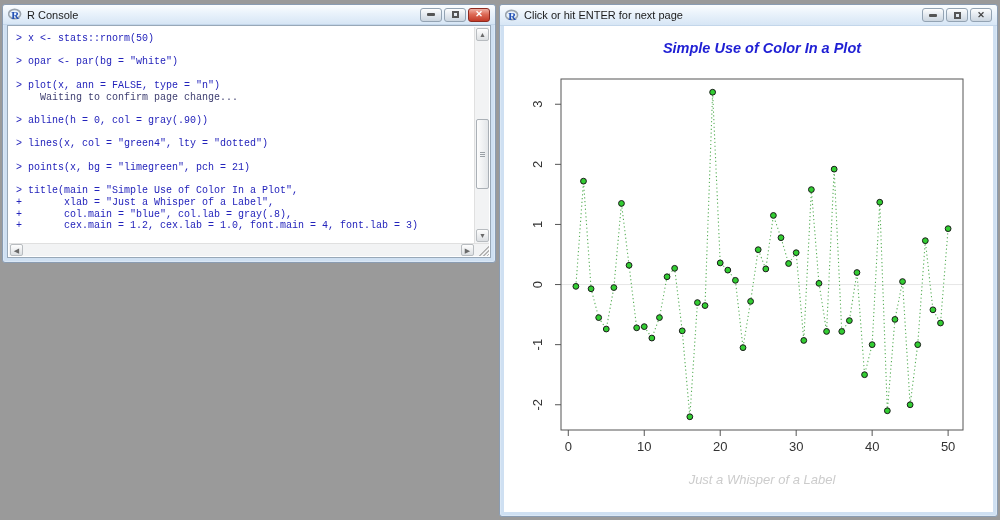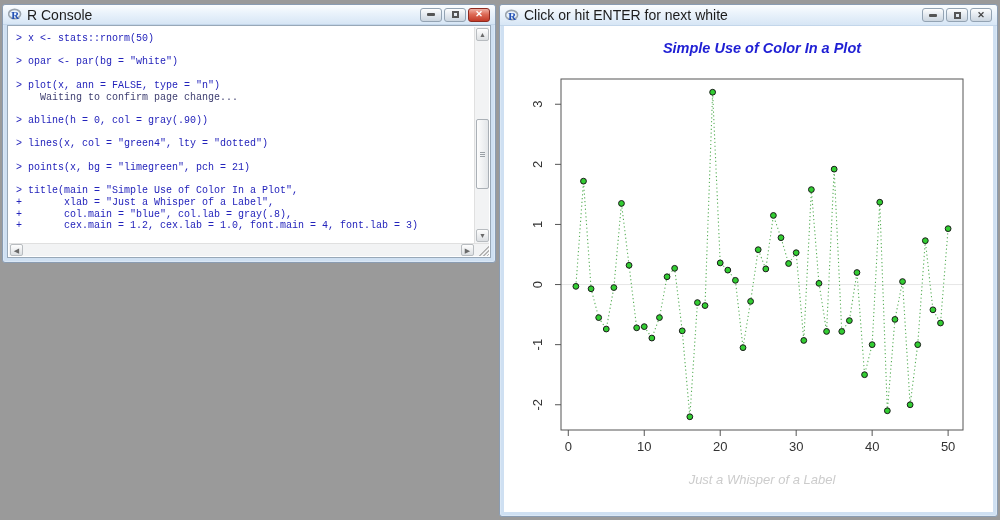--- a/index.html
+++ b/index.html
@@ -6,21 +6,21 @@
   body{width:1000px;height:520px;overflow:hidden;background:#9a9a9a;
        font-family:"Liberation Sans",sans-serif;position:relative;}
 
   
   .win{position:absolute;background:#cfe0f2;border:1px solid #8a9cb2;
        border-radius:3px;box-shadow:0 0 0 1px rgba(255,255,255,.25) inset;}
   .titlebar{position:absolute;left:0;top:0;right:0;height:20px;
        background:linear-gradient(to bottom,#fbfdfe 0%,#e9f2fb 45%,#d7e6f5 100%);
        border-bottom:1px solid #c3d6ea;border-radius:3px 3px 0 0;
        display:flex;align-items:center;padding:0 5px;box-sizing:border-box;}
-  .title-text{font-size:14px;color:#1c1c1c;margin-left:5px;white-space:nowrap;
+  .title-text{font-size:11px;color:#1c1c1c;margin-left:5px;white-space:nowrap;
        overflow:hidden;flex:1;}
   .win-btns{display:flex;gap:2px;margin-left:4px;}
   .wbtn{width:22px;height:14px;border:1px solid #93a3b3;border-radius:3px;
        background:linear-gradient(to bottom,#fdfdfd,#e6ebf1 45%,#ccd6e0);
        display:flex;align-items:center;justify-content:center;box-sizing:border-box;
        font-size:9px;color:#444;line-height:1;}
   .wbtn.close-active{background:linear-gradient(to bottom,#f0b0a4,#dd6a56 45%,#c23a28);
        border-color:#8e2a20;color:#fff;font-weight:bold;}
   .glyph-min{width:8px;height:3px;background:#555;border-radius:1px;}
   .wbtn.close-active .glyph-x{color:#fff;}
@@ -111,21 +111,21 @@
     <div class="corner-grip"></div>
   </div>
 </div>
 
 <div class="win" id="plot-win" style="left:499px;top:4px;width:497px;height:511px;">
   <div class="titlebar" style="height:21px;">
     <svg width="14" height="13" viewBox="0 0 14 13">
       <ellipse cx="6.6" cy="6" rx="6" ry="4.6" fill="none" stroke="#9aa4ae" stroke-width="1.6"></ellipse>
       <text x="3.2" y="11" font-family="Liberation Serif,serif" font-size="11" font-weight="bold" fill="#2451b4">R</text>
     </svg>
-    <span class="title-text">Click or hit ENTER for next white</span>
+    <span class="title-text">Click or hit ENTER for next page</span>
     <div class="win-btns">
       <div class="wbtn">
           <span class="glyph-min"></span>
         </div>
       <div class="wbtn">
           <span class="glyph-max"></span>
         </div>
       <div class="wbtn">
           <span class="glyph-x">✕</span>
         </div>

